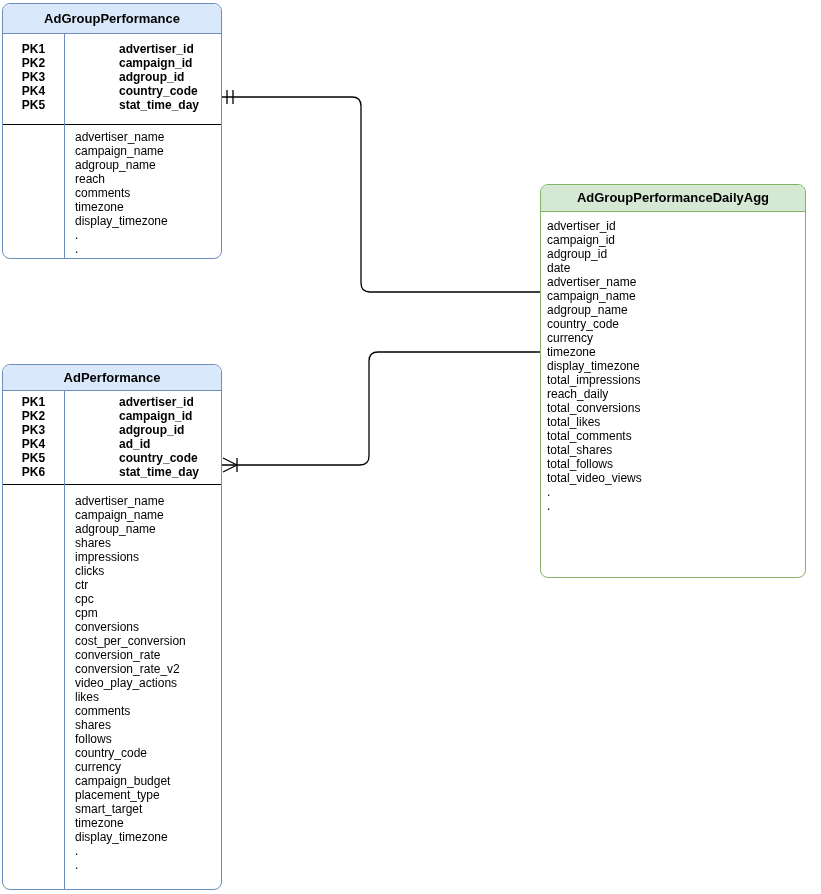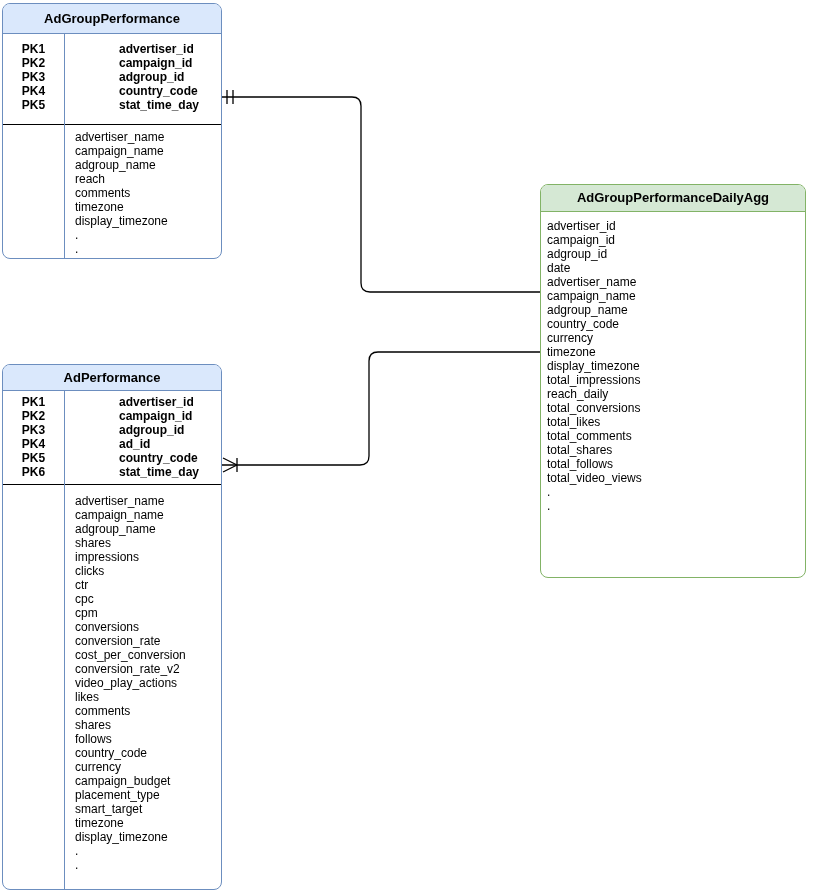--- a/index.html
+++ b/index.html
@@ -176,23 +176,23 @@
         <div class="row">clicks</div>
 
         <div class="row">ctr</div>
 
         <div class="row">cpc</div>
 
         <div class="row">cpm</div>
 
         <div class="row">conversions</div>
 
+        <div class="row">cost_per_conversion</div>
+
         <div class="row">conversion_rate</div>
-
-        <div class="row">cost_per_conversion</div>
 
         <div class="row">conversion_rate_v2</div>
 
         <div class="row">video_play_actions</div>
 
         <div class="row">likes</div>
 
         <div class="row">comments</div>
 
         <div class="row">shares</div>

